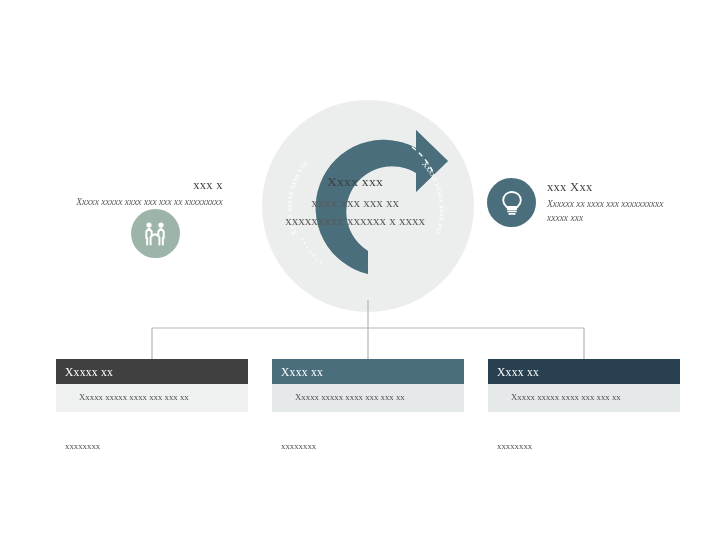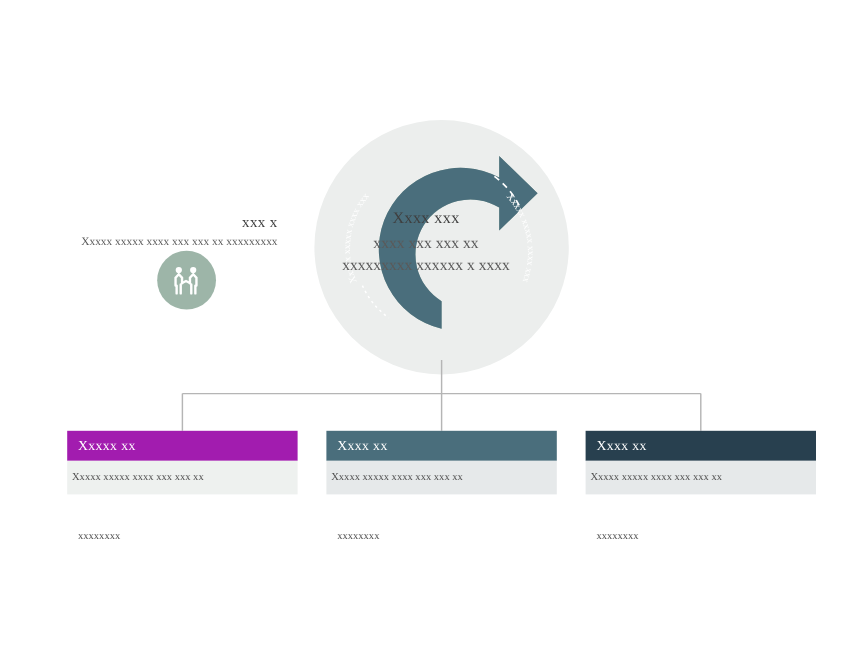--- a/index.html
+++ b/index.html
@@ -28,34 +28,34 @@
                align-items:center;justify-content:center;flex:0 0 auto;}
   .icon-circle.sage{background:#9db5a8;}
   .icon-circle.teal{background:#4a6e7c;}
 
   .side-left{left:60px;top:178px;width:190px;justify-content:flex-end;flex-direction:column;}
   .side-left .side-text{text-align:right;margin-right:11px;}
   .side-right{left:487px;top:178px;width:195px;}
   .side-right .side-text{text-align:left;margin-left:11px;}
 
   .side-text .st-title{font-size:12.5px;color:#3f3f3f;letter-spacing:.3px;margin-bottom:3px;}
-  .side-text .st-body{font-size:9.5px;color:#5a5a5a;line-height:1.38;}
+  .side-text .st-body{font-size:9.5px;color:#5a5a5a;line-height:1.38;font-style:italic;}
 
   
   .connectors{position:absolute;left:0;top:300px;}
 
   
   .box{position:absolute;width:192px;}
   .box-head{height:25px;display:flex;align-items:center;padding:0 9px;
             color:#ffffff;font-size:11.5px;letter-spacing:.3px;box-sizing:border-box;}
-  .box-body{background:#e6e9ea;padding:7px 9px 8px 4px;box-sizing:border-box;
+  .box-body{background:#e6e9ea;padding:7px 9px 8px 23px;box-sizing:border-box;
             min-height:26px;}
   .box-body .bb-line{font-size:8.8px;color:#4f4f4f;line-height:1.5;}
   .box1{left:56px;top:359px;}
-  .box1 .box-head{background:#a21caf;}
+  .box1 .box-head{background:#404040;}
   .box1 .box-body{background:#eef1ef;}
   .box2{left:272px;top:359px;}
   .box2 .box-head{background:#4a6e7c;}
   .box3{left:488px;top:359px;}
   .box3 .box-head{background:#28404f;}
   .bb-outside{font-size:8.8px;color:#4f4f4f;line-height:1.5;padding:1px 9px 0 9px;margin-top:27px;}
 </style>
 </head>
 <body>
 
@@ -124,20 +124,37 @@
           <path d="M11 11.5 L8.3 14.5 L8.3 21 M11 11.5 L13.7 14.5 L13.7 19" stroke="#ffffff" stroke-width="2"></path>
           <path d="M23 11.5 L20.3 14.5 L20.3 19 M23 11.5 L25.7 14.5 L25.7 21" stroke="#ffffff" stroke-width="2"></path>
           <path d="M9.2 21 L9.2 27.5 M12.6 20 L12.6 27.5" stroke="#ffffff" stroke-width="2"></path>
           <path d="M21.4 20 L21.4 27.5 M24.8 21 L24.8 27.5" stroke="#ffffff" stroke-width="2"></path>
           <path d="M14.2 18.6 L17 17.2 L19.8 18.6" stroke="#ffffff" stroke-width="2"></path>
         </g>
       </svg>
     </div>
   </div>
 
+  <div class="side-group side-right">
+    <div class="icon-circle teal">
+      <svg width="32" height="32" viewBox="0 0 32 32">
+        <g fill="none" stroke="#ffffff" stroke-width="1.8" stroke-linecap="round">
+          <path d="M16 5 C10.8 5 7.2 8.8 7.2 13.2 C7.2 16.4 9.2 18.4 10.6 20
+                   L21.4 20 C22.8 18.4 24.8 16.4 24.8 13.2 C24.8 8.8 21.2 5 16 5 Z"></path>
+          <path d="M11.6 22 L20.4 22"></path>
+          <path d="M12.1 24.4 L19.9 24.4"></path>
+          <path d="M13.2 26.8 L18.8 26.8"></path>
+        </g>
+      </svg>
+    </div>
+    <div class="side-text">
+      <div class="st-title">xxx Xxx</div>
+      <div class="st-body">Xxxxxx xx xxxx xxx xxxxxxxxxx xxxxx xxx</div>
+    </div>
+  </div>
 
   <svg class="connectors" width="720" height="62">
     <g stroke="#b5b5b5" stroke-width="1.2" fill="none">
       <line x1="368" y1="0" x2="368" y2="59"></line>
       <line x1="152" y1="28" x2="584" y2="28"></line>
       <line x1="152" y1="28" x2="152" y2="59"></line>
       <line x1="584" y1="28" x2="584" y2="59"></line>
     </g>
   </svg>
 

